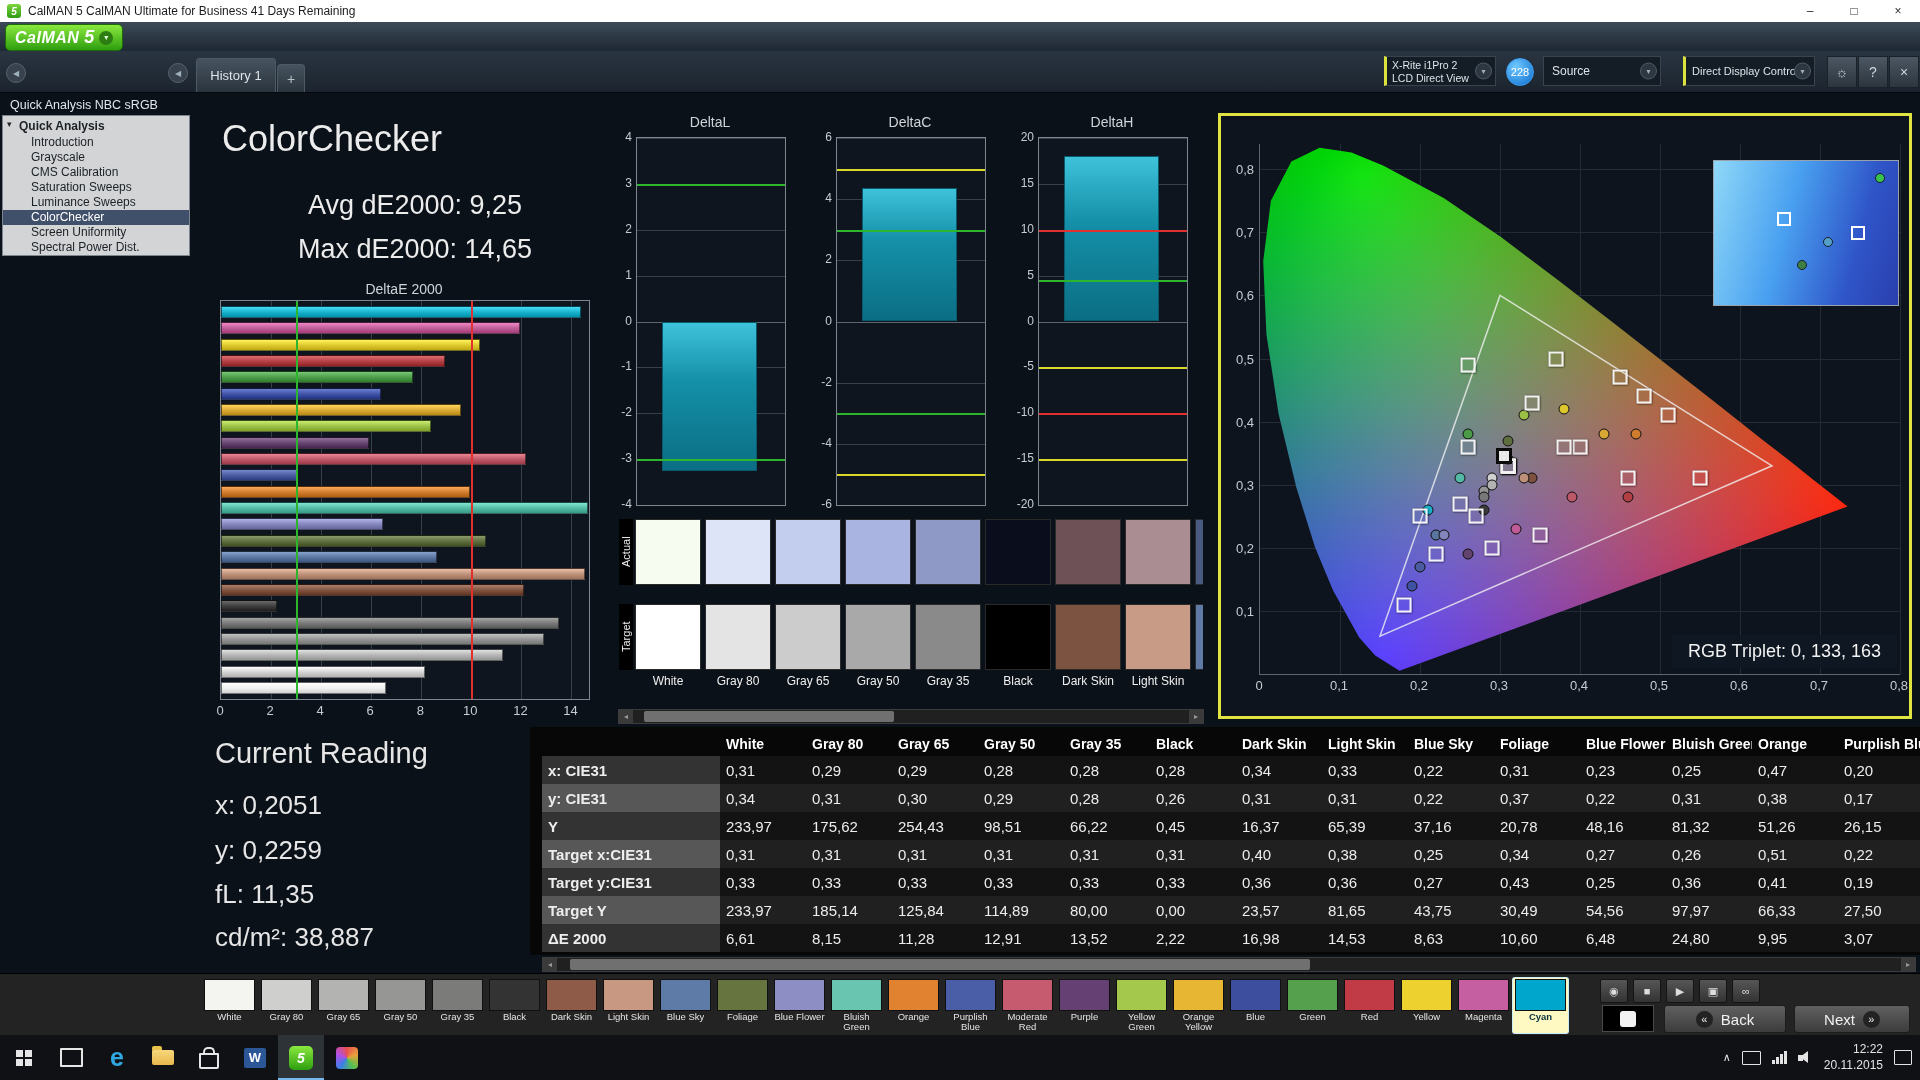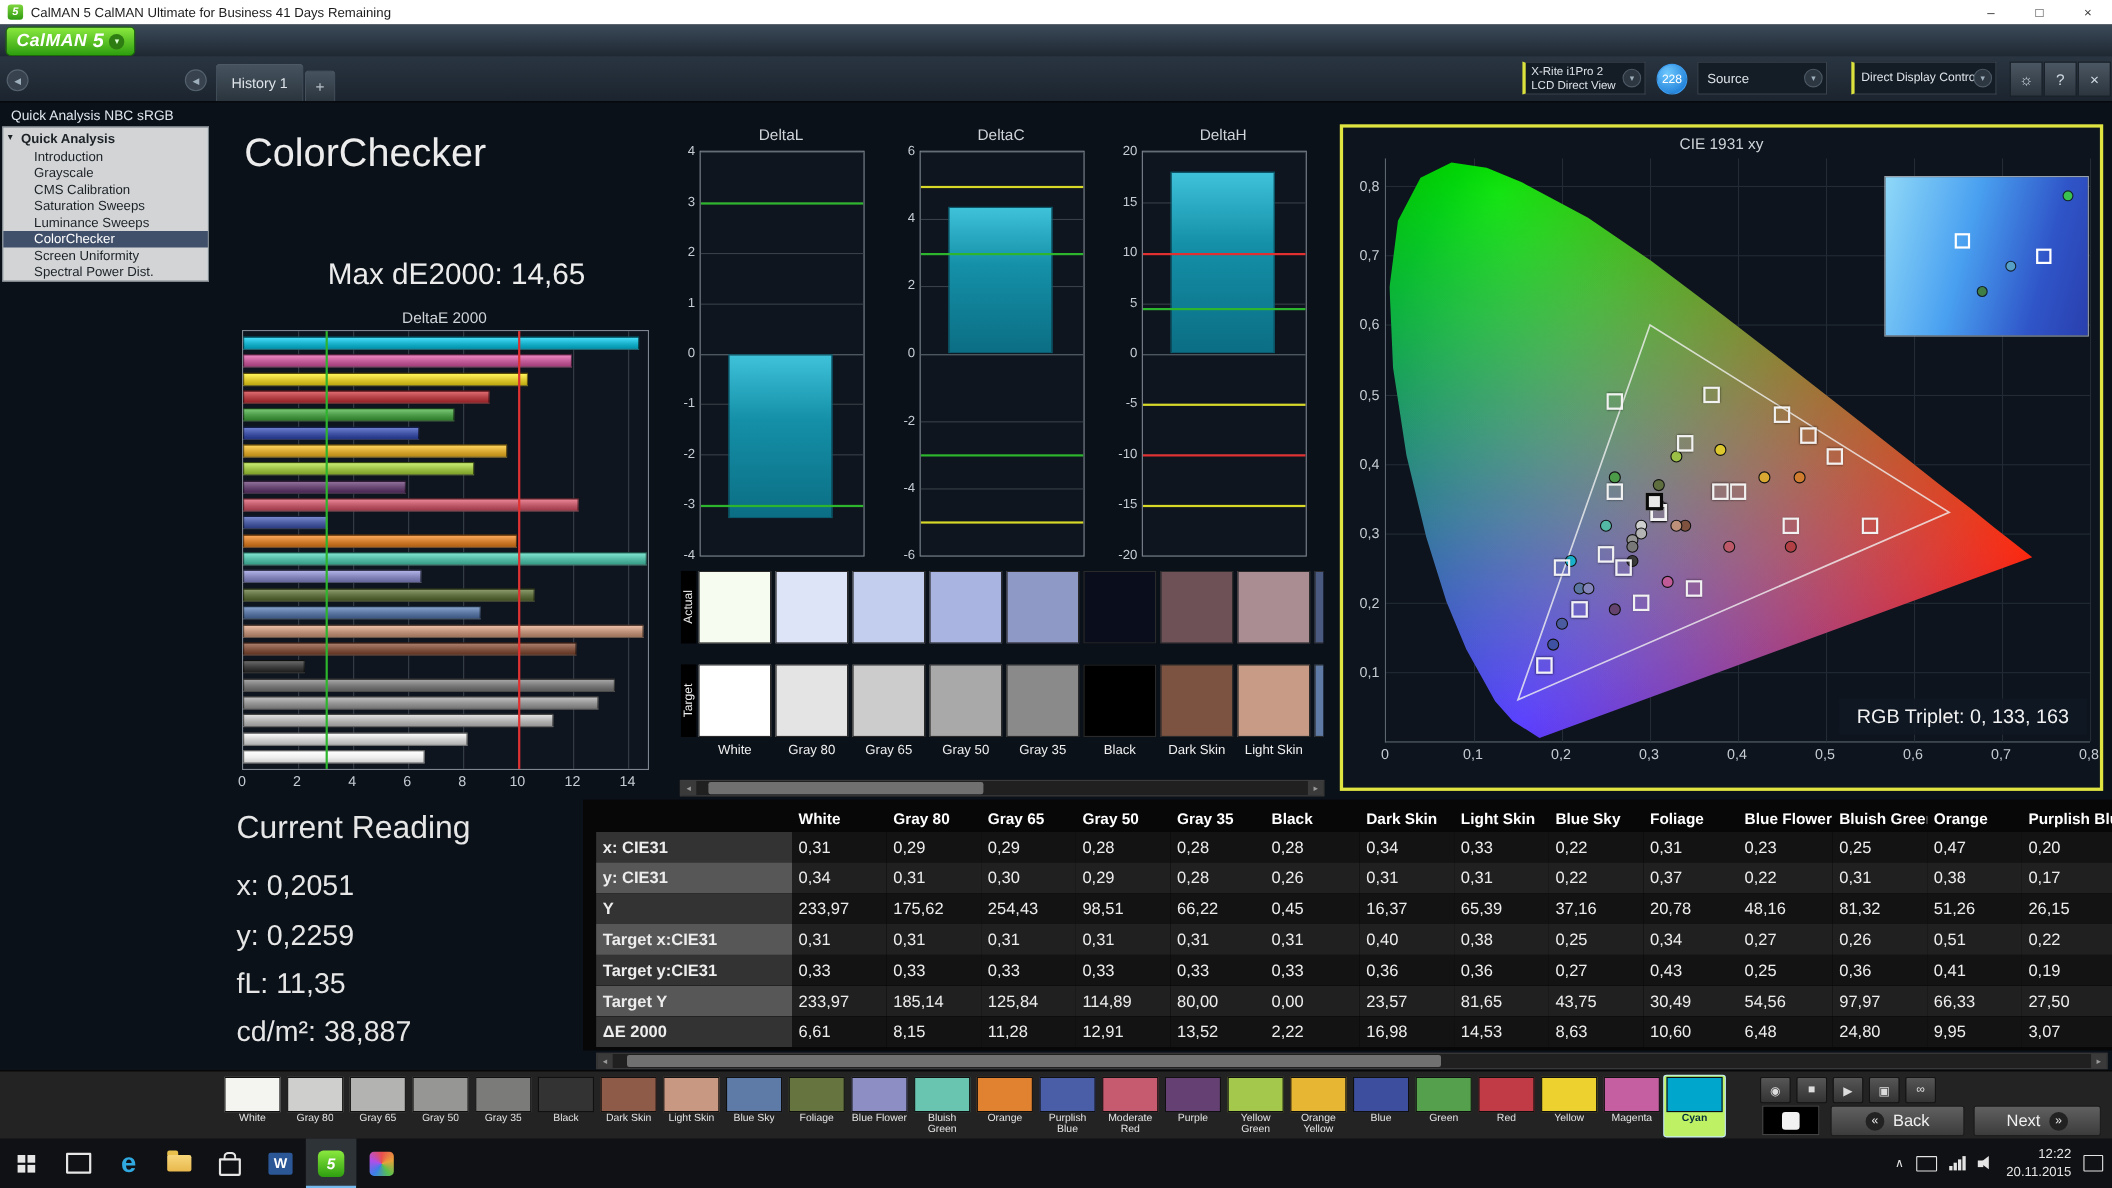--- a/index.html
+++ b/index.html
@@ -127,21 +127,21 @@
   .results-table tbody tr:nth-child(even){background:#202020}
   .results-table td.rowlabel{font-weight:bold}
   .results-table tbody tr:nth-child(odd) .rowlabel{background:#333}
   .results-table tbody tr:nth-child(even) .rowlabel{background:#575757}
   
   .bottombar{position:absolute;left:0;top:973px;width:1920px;height:62px;background:#232323;border-top:1px solid #000}
   .patchbar{position:absolute;left:202px;top:4px;display:flex;gap:2px}
   .bpatch{width:55px;flex:none;display:flex;flex-direction:column;align-items:center;padding:1px;box-sizing:border-box;border-radius:2px}
   .bchip{width:51px;height:32px;border:1px solid #101010;box-sizing:border-box}
   .bplabel{font-size:9.5px;line-height:1.05;color:#e4e4e4;text-align:center;margin-top:1px;height:20px;overflow:hidden}
-  .bpatch.selected{background:#bef264;box-shadow:0 0 0 1px #c8ecf8}
+  .bpatch.selected{background:#fef9c3;box-shadow:0 0 0 1px #c8ecf8}
   .bpatch.selected .bplabel{color:#06303c;font-weight:bold}
   .transport{position:absolute;left:1600px;top:5px;display:flex;gap:5px}
   .t-btn{width:26px;height:22px;background:linear-gradient(#565656,#333);border:1px solid #141414;color:#ddd;font-size:11px;display:flex;align-items:center;justify-content:center;border-radius:2px}
   .pattern-btn{position:absolute;left:1602px;top:31px;width:52px;height:27px;background:#000;border:1px solid #4a4a4a;display:flex;align-items:center;justify-content:center;box-sizing:border-box}
   .pattern-inner{width:16px;height:16px;background:#f2f2f2;border-radius:3px}
   .navbtn{position:absolute;top:31px;height:28px;background:linear-gradient(#606060,#3c3c3c);border:1px solid #1d1d1d;border-radius:3px;color:#f0f0f0;font-size:15px;display:flex;align-items:center;justify-content:center;gap:8px;box-sizing:border-box}
   .back{left:1664px;width:122px}
   .next{left:1794px;width:116px}
   .nav-circle{width:17px;height:17px;border-radius:50%;background:#222;color:#eee;font-size:11px;display:flex;align-items:center;justify-content:center}
   
@@ -236,20 +236,21 @@
         <div class="tree-item" data-name="sidebar-item-cms-calibration">CMS Calibration</div>
         <div class="tree-item" data-name="sidebar-item-saturation-sweeps">Saturation Sweeps</div>
         <div class="tree-item" data-name="sidebar-item-luminance-sweeps">Luminance Sweeps</div>
         <div class="tree-item selected" data-name="sidebar-item-colorchecker">ColorChecker</div>
         <div class="tree-item" data-name="sidebar-item-screen-uniformity">Screen Uniformity</div>
         <div class="tree-item" data-name="sidebar-item-spectral-power-dist-">Spectral Power Dist.</div>
       </div>
   </div>
 
   <div class="cc-title" data-name="page-title">ColorChecker</div>
+  <div class="cc-sub cc-avg" data-name="avg-de2000">Avg dE2000: 9,25</div>
   <div class="cc-sub cc-max" data-name="max-de2000">Max dE2000: 14,65</div>
 
   <div class="chart-title de-title" data-name="deltae-chart-title">DeltaE 2000</div>
   <div class="de-plot" data-name="deltae-plot">
       <div class="vline" data-name="deltae-gridline" style="left: 13.6054%;"></div>
       <div class="vline" data-name="deltae-gridline" style="left: 27.2109%;"></div>
       <div class="vline" data-name="deltae-gridline" style="left: 40.8163%;"></div>
       <div class="vline" data-name="deltae-gridline" style="left: 54.4218%;"></div>
       <div class="vline" data-name="deltae-gridline" style="left: 68.0272%;"></div>
       <div class="vline" data-name="deltae-gridline" style="left: 81.6327%;"></div>
@@ -465,21 +466,20 @@
     <div class="hs-arrow" data-name="scroll-right-icon">▸</div>
   </div>
 
   <div class="cur-title" data-name="current-reading-title">Current Reading</div>
   <div class="cur-line cl1" data-name="current-reading-x">x: 0,2051</div>
   <div class="cur-line cl2" data-name="current-reading-y">y: 0,2259</div>
   <div class="cur-line cl3" data-name="current-reading-fl">fL: 11,35</div>
   <div class="cur-line cl4" data-name="current-reading-cd">cd/m²: 38,887</div>
 
   <div class="cie-panel" data-name="cie-panel">
-    <div class="cie-title" data-name="cie-chart-title">CIE 1931 xy</div>
     <div class="cie-yaxis" data-name="cie-yaxis">
         <div class="cie-ytick" data-name="cie-ytick" style="top: 4.7619%;">0,8</div>
         <div class="cie-ytick" data-name="cie-ytick" style="top: 16.6667%;">0,7</div>
         <div class="cie-ytick" data-name="cie-ytick" style="top: 28.5714%;">0,6</div>
         <div class="cie-ytick" data-name="cie-ytick" style="top: 40.4762%;">0,5</div>
         <div class="cie-ytick" data-name="cie-ytick" style="top: 52.381%;">0,4</div>
         <div class="cie-ytick" data-name="cie-ytick" style="top: 64.2857%;">0,3</div>
         <div class="cie-ytick" data-name="cie-ytick" style="top: 76.1905%;">0,2</div>
         <div class="cie-ytick" data-name="cie-ytick" style="top: 88.0952%;">0,1</div>
       </div>

